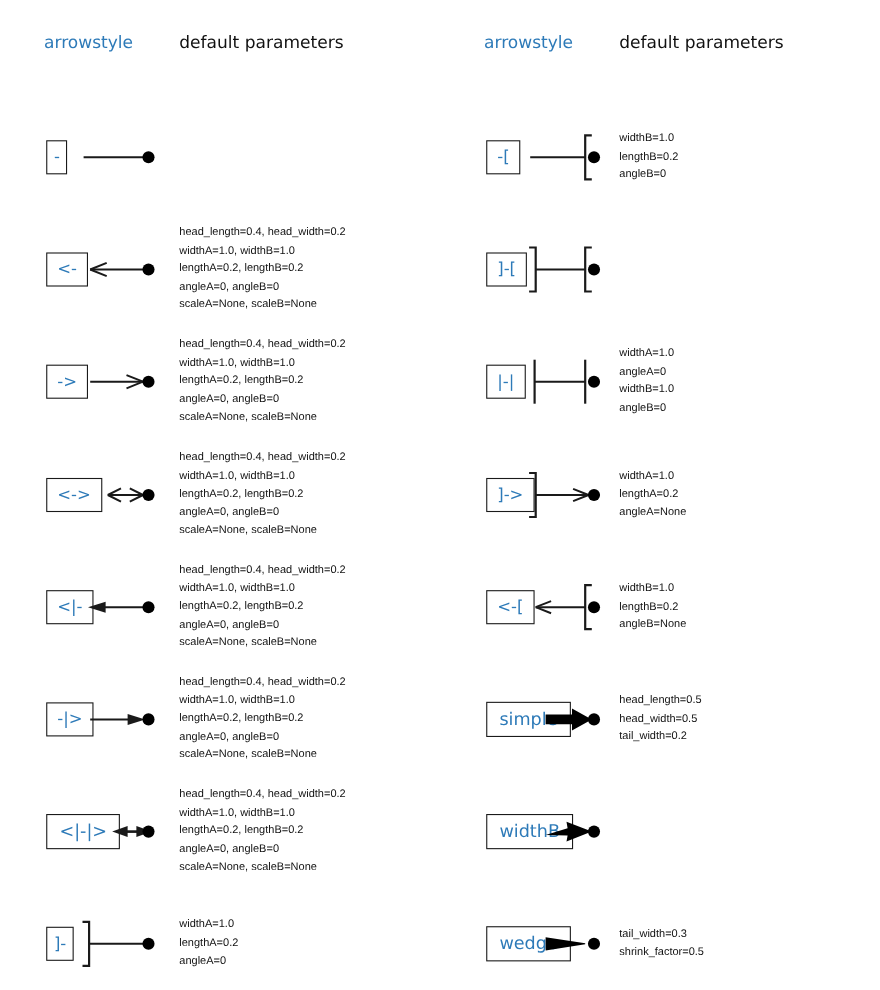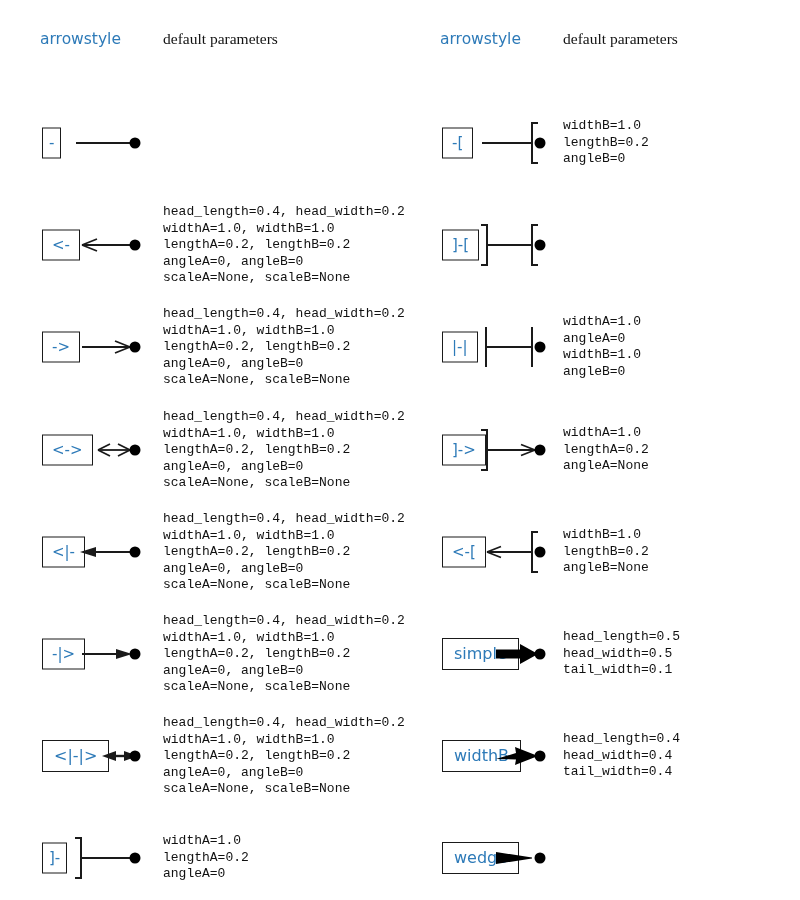--- a/index.html
+++ b/index.html
@@ -30,21 +30,20 @@
     font-size: 15.5px;
     white-space: nowrap;
   }
   .hdr-style {
     left: 40px;
     color: #2d7ab8;
   }
   .hdr-params {
     left: 163px;
     color: #111111;
-    font-family: Liberation Serif, serif;
   }
 
   
   .row {
     position: absolute;
     left: 0;
     width: 400px;
     height: 102px;
   }
 
@@ -90,25 +89,25 @@
     border-radius: 50%;
     background: #000000;
   }
 
   
   .params {
     position: absolute;
     left: 163px;
     top: 50%;
     transform: translateY(-50%);
-    font-size: 13px;
+    font-size: 10px;
     line-height: 16.6px;
     color: #111111;
     white-space: pre;
-    font-family: Liberation Mono, monospace;
+    font-family: Liberation Sans, sans-serif;
   }
 </style>
 </head>
 <body>
 
 <div class="col col-left">
 
   <div class="hdr hdr-style">arrowstyle</div>
   <div class="hdr hdr-params">default parameters</div>
 
@@ -316,38 +315,37 @@
   <div class="row" style="top:603px">
     <div class="namebox wider">simple</div>
     <div class="art" style="left:88px">
       <svg width="110" height="60" viewBox="0 0 110 60">
         <path d="M8 25.5 L32 25.5 L32 20 L50 30 L32 40 L32 34.5 L8 34.5 Z" fill="#000000"></path>
       </svg>
     </div>
     <div class="dot" style="left:140px"></div>
     <div class="params">head_length=0.5
 head_width=0.5
-tail_width=0.1</div>
+tail_width=0.2</div>
   </div>
 
   <div class="row" style="top:705px">
     <div class="namebox wider">widthB</div>
     <div class="art" style="left:88px">
       <svg width="110" height="60" viewBox="0 0 110 60">
         <path d="M8 33 L28 27 L27 21 L50 30 L27 39 L28 33.5 Z" fill="#000000"></path>
       </svg>
     </div>
     <div class="dot" style="left:140px"></div>
-    <div class="params">head_length=0.4
-head_width=0.4
-tail_width=0.4</div>
   </div>
 
   <div class="row" style="top:807px">
     <div class="namebox wider">wedge</div>
     <div class="art" style="left:88px">
       <svg width="110" height="60" viewBox="0 0 110 60">
         <path d="M8 24 L8 36 L44 30.5 L44 29.5 Z" fill="#000000"></path>
       </svg>
     </div>
     <div class="dot" style="left:140px"></div>
+    <div class="params">tail_width=0.3
+shrink_factor=0.5</div>
   </div>
 </div>
 
 </body></html>

